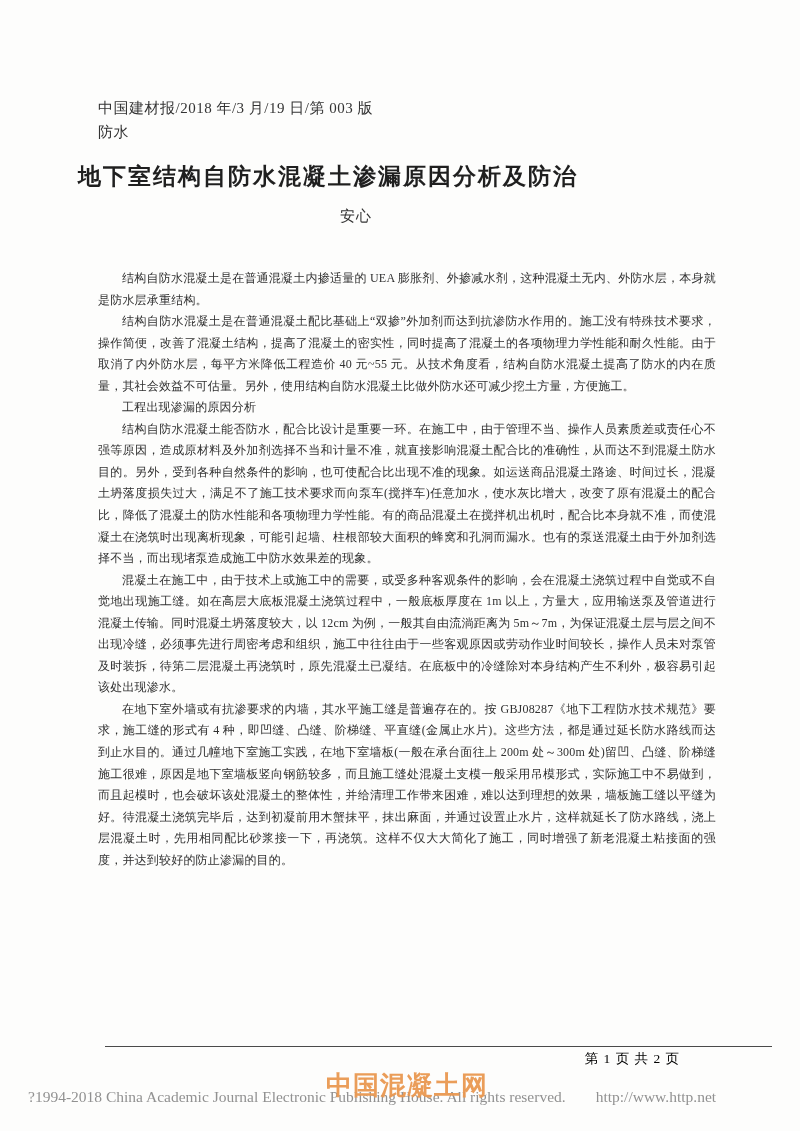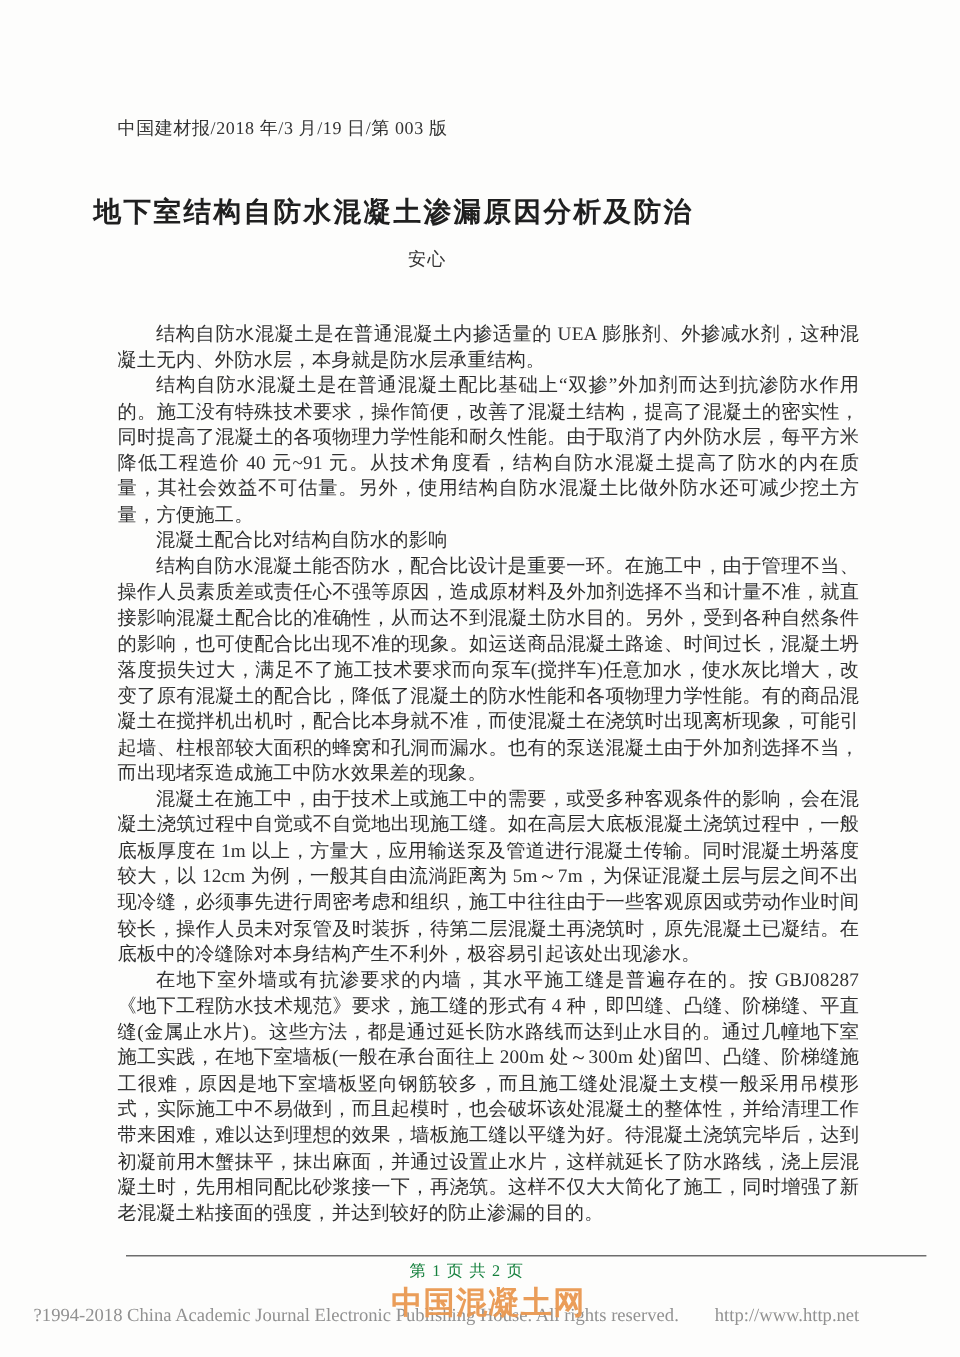--- a/index.html
+++ b/index.html
@@ -40,40 +40,40 @@
     text-align: center;
     font-size: 15px;
     letter-spacing: 1px;
     color: #333333;
     margin-left: 28px;
   }
   .article-body {
     position: absolute;
     left: 98px; top: 268px;
     width: 618px;
-    font-size: 16px;
+    font-size: 12px;
     line-height: 21.55px;
     text-align: justify;
     color: #303030;
     letter-spacing: 0.2px;
   }
   .article-body p { text-indent: 2em; }
   .footer-rule {
     position: absolute;
     left: 105px; top: 1046px;
     width: 667px; height: 0;
     border-top: 1.5px solid #4a4a4a;
   }
   .page-indicator {
     position: absolute;
     left: 98px; top: 1050px;
     width: 582px;
-    text-align: center;
+    text-align: right;
     font-size: 13.5px;
-    color: #15803d;
+    color: #000000;
     letter-spacing: 1px;
   }
   .watermark {
     position: absolute;
     left: 326px; top: 1068px;
     font-family: "Liberation Sans", "DejaVu Sans", sans-serif;
     font-size: 26px;
     font-weight: bold;
     letter-spacing: 1px;
     z-index: 2;
@@ -91,30 +91,31 @@
   }
   .copyright-line .cnki-url { margin-left: 30px; }
 </style>
 </head>
 <body>
 
 <div class="page">
 
   <div class="doc-header">
     <div>中国建材报/2018 年/3 月/19 日/第 003 版</div>
+    <div>防水</div>
   </div>
 
   <div class="article-title">地下室结构自防水混凝土渗漏原因分析及防治</div>
 
   <div class="article-author">安心</div>
 
   <div class="article-body">
       <p>结构自防水混凝土是在普通混凝土内掺适量的 UEA 膨胀剂、外掺减水剂，这种混凝土无内、外防水层，本身就是防水层承重结构。</p>
-      <p>结构自防水混凝土是在普通混凝土配比基础上“双掺”外加剂而达到抗渗防水作用的。施工没有特殊技术要求，操作简便，改善了混凝土结构，提高了混凝土的密实性，同时提高了混凝土的各项物理力学性能和耐久性能。由于取消了内外防水层，每平方米降低工程造价 40 元~91 元。从技术角度看，结构自防水混凝土提高了防水的内在质量，其社会效益不可估量。另外，使用结构自防水混凝土比做外防水还可减少挖土方量，方便施工。</p>
-      <p>混凝土配合比对结构自防水的影响</p>
+      <p>结构自防水混凝土是在普通混凝土配比基础上“双掺”外加剂而达到抗渗防水作用的。施工没有特殊技术要求，操作简便，改善了混凝土结构，提高了混凝土的密实性，同时提高了混凝土的各项物理力学性能和耐久性能。由于取消了内外防水层，每平方米降低工程造价 40 元~55 元。从技术角度看，结构自防水混凝土提高了防水的内在质量，其社会效益不可估量。另外，使用结构自防水混凝土比做外防水还可减少挖土方量，方便施工。</p>
+      <p>工程出现渗漏的原因分析</p>
       <p>结构自防水混凝土能否防水，配合比设计是重要一环。在施工中，由于管理不当、操作人员素质差或责任心不强等原因，造成原材料及外加剂选择不当和计量不准，就直接影响混凝土配合比的准确性，从而达不到混凝土防水目的。另外，受到各种自然条件的影响，也可使配合比出现不准的现象。如运送商品混凝土路途、时间过长，混凝土坍落度损失过大，满足不了施工技术要求而向泵车(搅拌车)任意加水，使水灰比增大，改变了原有混凝土的配合比，降低了混凝土的防水性能和各项物理力学性能。有的商品混凝土在搅拌机出机时，配合比本身就不准，而使混凝土在浇筑时出现离析现象，可能引起墙、柱根部较大面积的蜂窝和孔洞而漏水。也有的泵送混凝土由于外加剂选择不当，而出现堵泵造成施工中防水效果差的现象。</p>
       <p>混凝土在施工中，由于技术上或施工中的需要，或受多种客观条件的影响，会在混凝土浇筑过程中自觉或不自觉地出现施工缝。如在高层大底板混凝土浇筑过程中，一般底板厚度在 1m 以上，方量大，应用输送泵及管道进行混凝土传输。同时混凝土坍落度较大，以 12cm 为例，一般其自由流淌距离为 5m～7m，为保证混凝土层与层之间不出现冷缝，必须事先进行周密考虑和组织，施工中往往由于一些客观原因或劳动作业时间较长，操作人员未对泵管及时装拆，待第二层混凝土再浇筑时，原先混凝土已凝结。在底板中的冷缝除对本身结构产生不利外，极容易引起该处出现渗水。</p>
       <p>在地下室外墙或有抗渗要求的内墙，其水平施工缝是普遍存在的。按 GBJ08287《地下工程防水技术规范》要求，施工缝的形式有 4 种，即凹缝、凸缝、阶梯缝、平直缝(金属止水片)。这些方法，都是通过延长防水路线而达到止水目的。通过几幢地下室施工实践，在地下室墙板(一般在承台面往上 200m 处～300m 处)留凹、凸缝、阶梯缝施工很难，原因是地下室墙板竖向钢筋较多，而且施工缝处混凝土支模一般采用吊模形式，实际施工中不易做到，而且起模时，也会破坏该处混凝土的整体性，并给清理工作带来困难，难以达到理想的效果，墙板施工缝以平缝为好。待混凝土浇筑完毕后，达到初凝前用木蟹抹平，抹出麻面，并通过设置止水片，这样就延长了防水路线，浇上层混凝土时，先用相同配比砂浆接一下，再浇筑。这样不仅大大简化了施工，同时增强了新老混凝土粘接面的强度，并达到较好的防止渗漏的目的。</p>
     </div>
 
   <div class="footer-rule"></div>
 
   <div class="page-indicator">第 1 页  共 2 页</div>
 
   <div class="watermark" style="color: rgb(234, 152, 81);">中国混凝土网</div>

